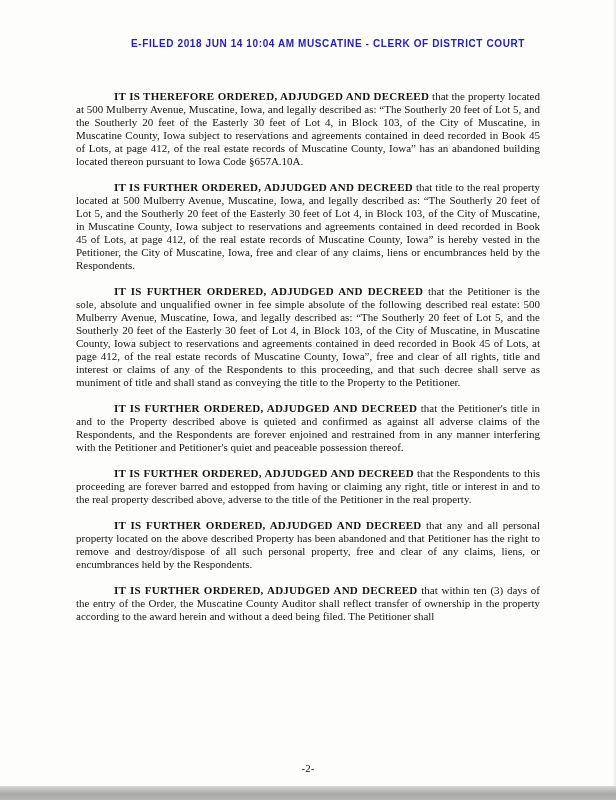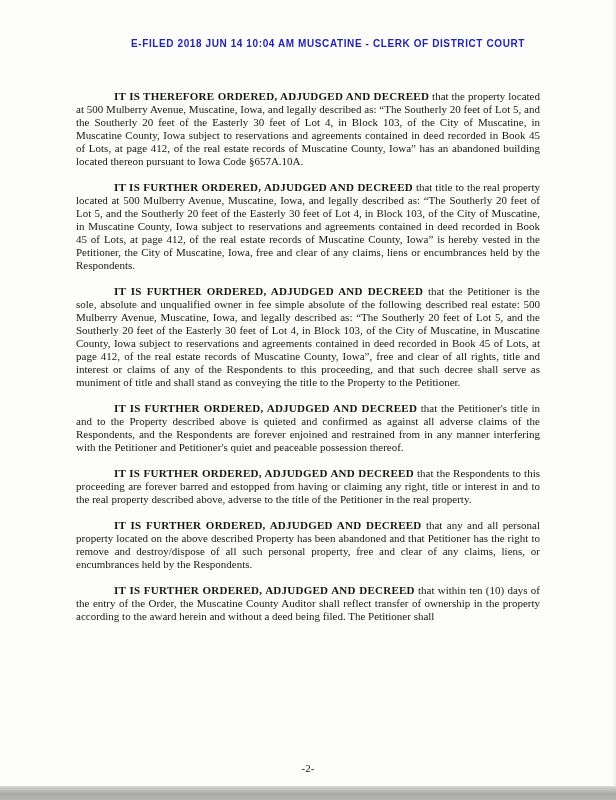--- a/index.html
+++ b/index.html
@@ -98,21 +98,21 @@
 
     <p class="para">
       <span class="lead">IT IS FURTHER ORDERED, ADJUDGED AND DECREED</span><span> that the Respondents to this proceeding are forever barred and estopped from having or claiming any right, title or interest in and to the real property described above, adverse to the title of the Petitioner in the real property.</span>
     </p>
 
     <p class="para">
       <span class="lead">IT IS FURTHER ORDERED, ADJUDGED AND DECREED</span><span> that any and all personal property located on the above described Property has been abandoned and that Petitioner has the right to remove and destroy/dispose of all such personal property, free and clear of any claims, liens, or encumbrances held by the Respondents.</span>
     </p>
 
     <p class="para">
-      <span class="lead">IT IS FURTHER ORDERED, ADJUDGED AND DECREED</span><span> that within ten (10) days of the entry of the Order, the Muscatine County Auditor shall reflect transfer of ownership in the property according to the award herein and without a deed being filed.  The Petitioner shall</span>
+      <span class="lead">IT IS FURTHER ORDERED, ADJUDGED AND DECREED</span><span> that within ten (3) days of the entry of the Order, the Muscatine County Auditor shall reflect transfer of ownership in the property according to the award herein and without a deed being filed.  The Petitioner shall</span>
     </p>
 
   </div>
 
   <div class="page-number">-2-</div>
 
   <div class="scan-edge-right"></div>
   <div class="scan-edge-bottom"></div>
 
 </div>

